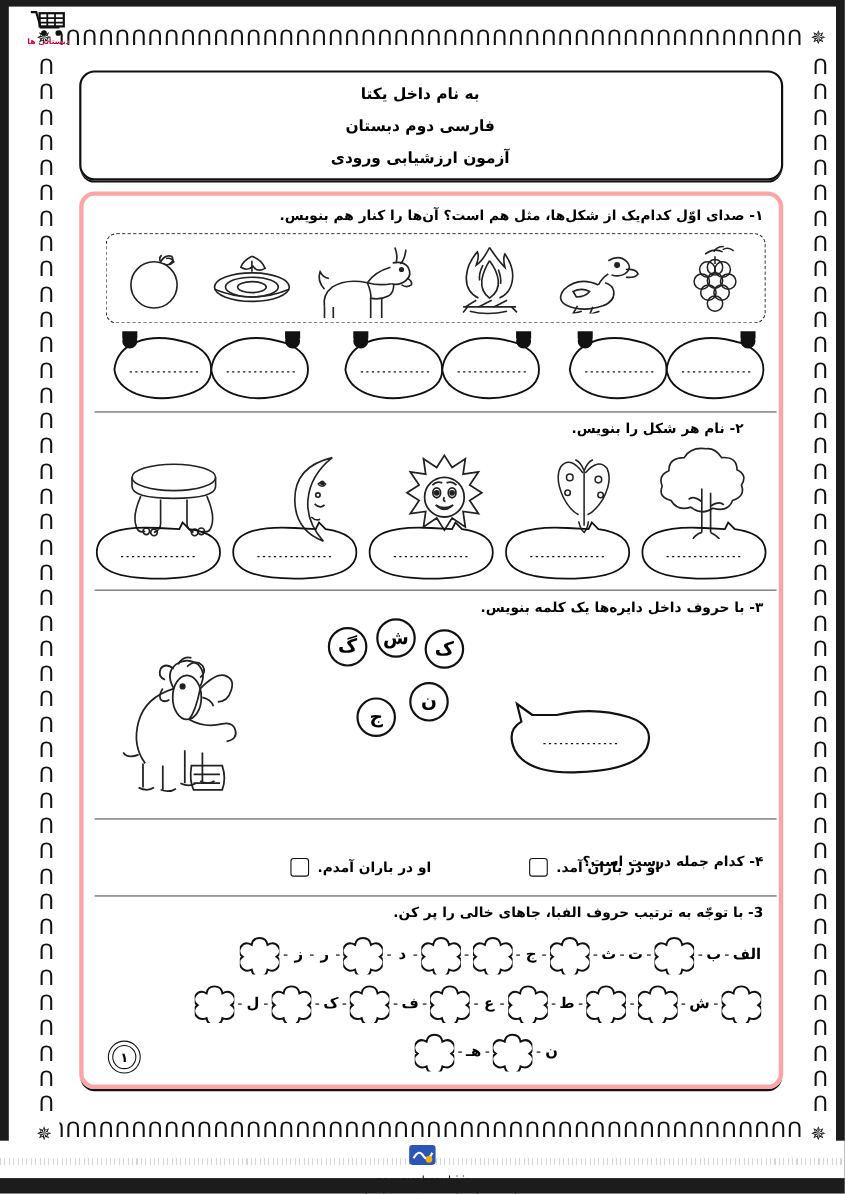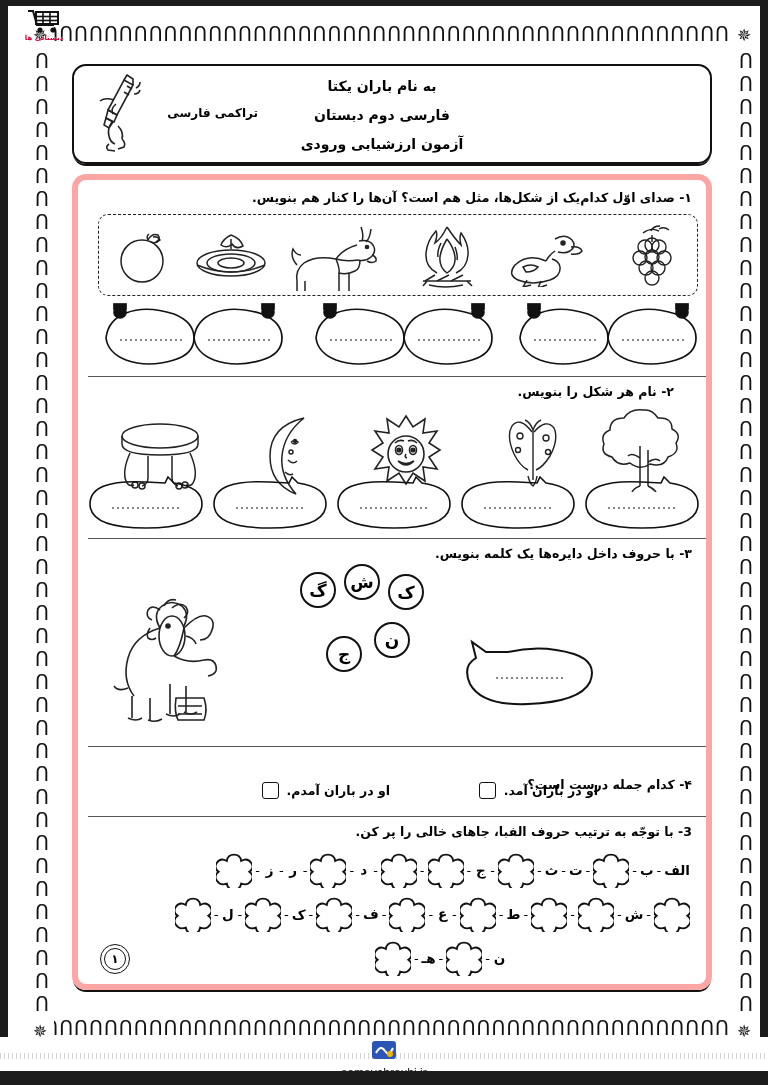--- a/index.html
+++ b/index.html
@@ -114,21 +114,21 @@
   .subject-label{
     position:absolute; right:8px; top:34px;
     font-size:12px; font-weight:bold; color:#000;
   }
   .pencil-guy{ position:absolute; left:14px; top:2px; }
 
   
   .qbox{
     position:absolute; left:18px; top:124px;
     width:640px; height:816px;
-    border:6px solid #fca5a5;
+    border:4px solid #fca5a5;
     border-radius:14px;
     box-shadow:0 3px 0 -1px #111;
     overflow:hidden;
   }
 
   .q-text{
     position:absolute;
     font-size:12.5px; font-weight:bold; color:#000;
     white-space:nowrap; direction:rtl;
   }
@@ -269,46 +269,25 @@
     <div class="orn-corner c-bl">✵</div>
     <div class="orn-corner c-br">✵</div>
   </div>
 
   <div class="content">
 
     <div class="header-box">
 
 
       <div class="hdr-center">
-        <div>به نام باران یکتا</div>
+        <div>به نام داخل یکتا</div>
         <div>فارسی دوم دبستان</div>
         <div>آزمون ارزشیابی ورودی</div>
       </div>
 
-      <div class="hdr-left">
-        <span class="subject-label">تراکمی فارسی</span>
-        <svg class="pencil-guy" width="48" height="80" viewBox="0 0 48 80">
-          <g fill="none" stroke="#222" stroke-width="1.6">
-            <path d="M30 6 l9 5 -16 30 -9 -5 Z"></path>
-            <path d="M30 6 l3 -5 6 4 0 6"></path>
-            <path d="M14 36 l9 5 -3 7 -8 -4 Z"></path>
-            <path d="M12 44 l7 4 -4 6 -5 -3 Z"></path>
-            <path d="M20 26 q-9 -3 -14 1"></path>
-            <path d="M22 30 q-6 5 -3 10"></path>
-            <path d="M18 48 q-5 7 -3 14 q1 6 6 8"></path>
-            <path d="M24 52 q6 6 4 13"></path>
-            <path d="M15 70 q-4 3 -1 6 l7 1"></path>
-            <path d="M28 65 q4 4 2 8 l-6 2"></path>
-            <path d="M33 12 l5 3"></path>
-            <path d="M30 18 l5 3"></path>
-            <path d="M42 14 q4 -2 4 -6"></path>
-            <path d="M40 20 q5 0 6 -4"></path>
-          </g>
-        </svg>
-      </div>
     </div>
 
     <div class="qbox">
 
       <div class="q-text" style="right:14px; top:10px;">۱- صدای اوّل کدام‌یک از شکل‌ها، مثل هم است؟ آن‌ها را کنار هم بنویس.</div>
 
       <div class="dashed-strip" style="left:20px; top:34px; width:600px; height:82px;">
 
         <svg class="pic" style="right:14px; top:8px;" width="62" height="66" viewBox="0 0 62 66">
           <g fill="none" stroke="#222" stroke-width="1.4">

